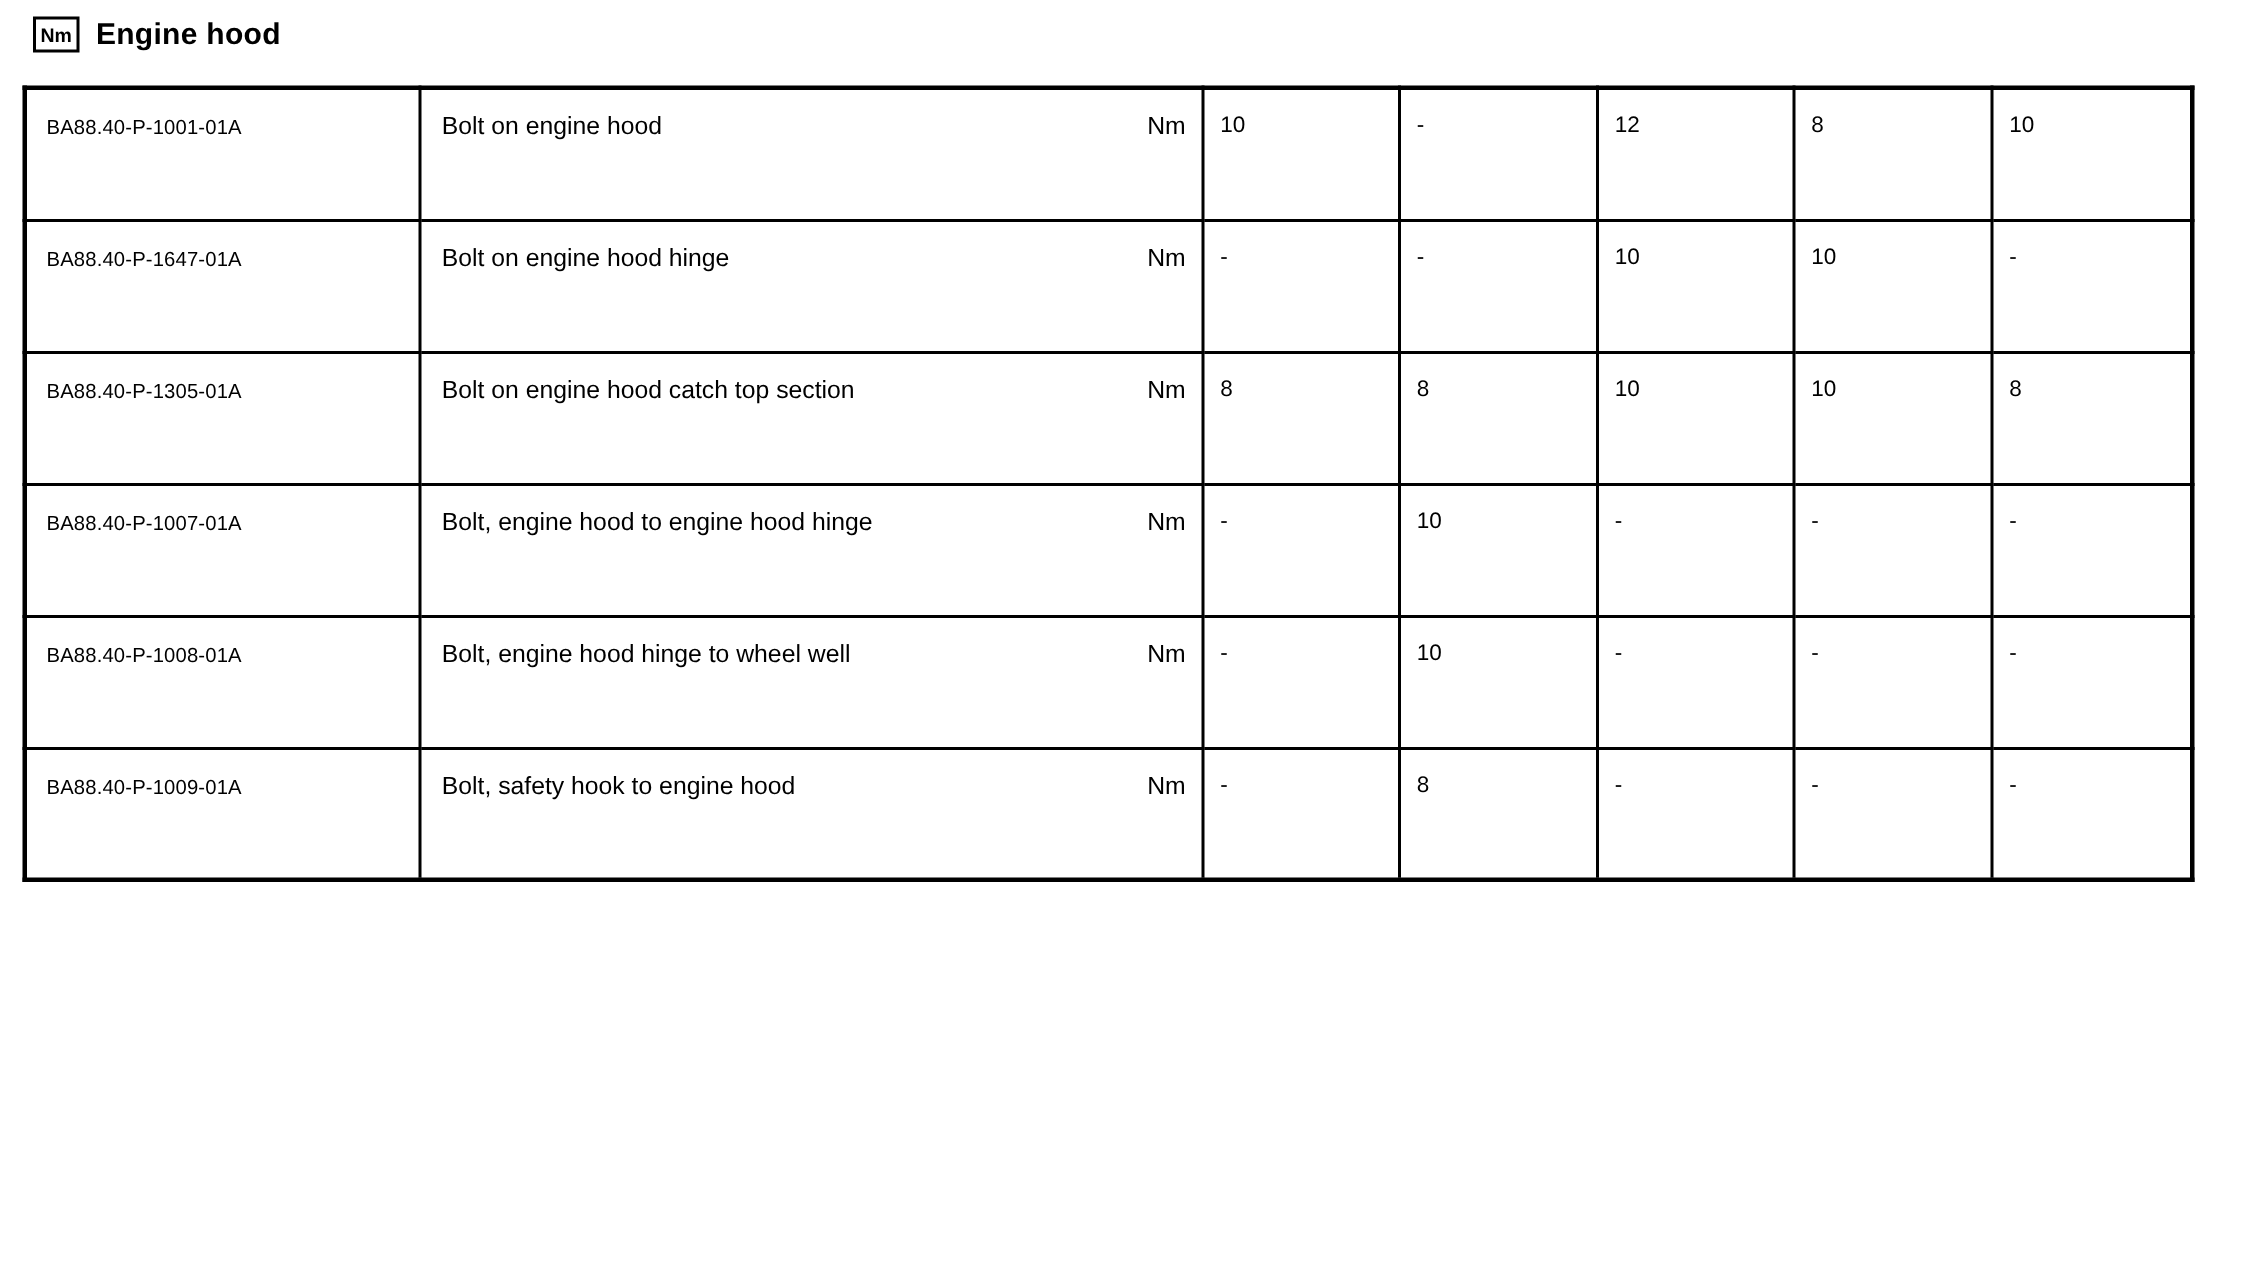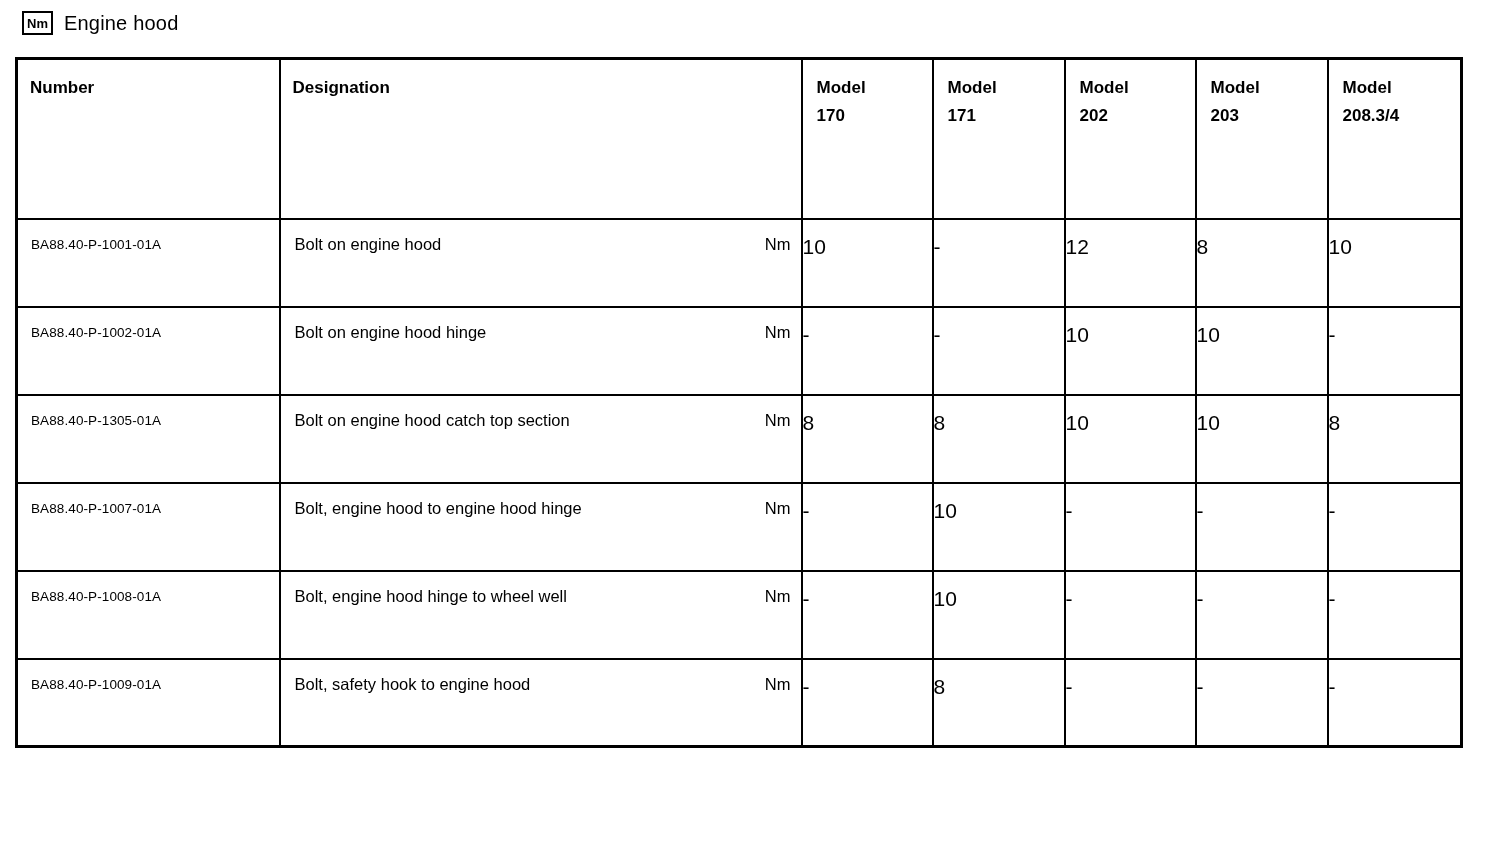--- a/index.html
+++ b/index.html
@@ -27,21 +27,21 @@
   .nm-box {
     display: inline-block;
     border: 2px solid #000;
     font-size: 13px;
     font-weight: bold;
     line-height: 1;
     padding: 4px 3px 3px 3px;
   }
   .doc-title {
     font-size: 20px;
-    font-weight: normal;
+    font-weight: bold;
     letter-spacing: 0.2px;
   }
   table.torque {
     border-collapse: collapse;
     table-layout: fixed;
     width: 1445px;
     margin: 20px 0 0 15px;
     border: 3px solid #000;
   }
   table.torque th, table.torque td {
@@ -70,22 +70,22 @@
   td.des {
     padding: 15px 10px 0 14px;
   }
   td.des .des-wrap {
     display: flex;
     justify-content: space-between;
     align-items: flex-start;
     font-size: 16.5px;
   }
   td.val {
-    font-size: 21px;
-    padding: 15px 6px 0 0;
+    font-size: 15px;
+    padding: 15px 6px 0 11px;
   }
 </style>
 </head>
 <body>
 
 <div class="page">
 
   <div class="doc-header">
     <span class="nm-box">Nm</span>
     <span class="doc-title">Engine hood</span>
@@ -95,52 +95,38 @@
     <colgroup>
       <col style="width:263px">
       <col style="width:522px">
       <col style="width:131px">
       <col style="width:132px">
       <col style="width:131px">
       <col style="width:132px">
       <col style="width:134px">
     </colgroup>
     <tbody>
-        <tr class="head-row">
-      <th class="col-h">Number</th>
-      <th class="col-h">Designation</th>
-      <th class="col-h model-h">Model
-170</th>
-      <th class="col-h model-h">Model
-171</th>
-      <th class="col-h model-h">Model
-202</th>
-      <th class="col-h model-h">Model
-203</th>
-      <th class="col-h model-h">Model
-208.3/4</th>
-    </tr>
 
     <tr class="data-row">
       <td class="num">BA88.40-P-1001-01A</td>
       <td class="des">
         <div class="des-wrap">
           <span>Bolt on engine hood</span>
           <span>Nm</span>
         </div>
       </td>
       <td class="val">10</td>
       <td class="val">-</td>
       <td class="val">12</td>
       <td class="val">8</td>
       <td class="val">10</td>
     </tr>
 
     <tr class="data-row">
-      <td class="num">BA88.40-P-1002-01A</td>
+      <td class="num">BA88.40-P-1647-01A</td>
       <td class="des">
         <div class="des-wrap">
           <span>Bolt on engine hood hinge</span>
           <span>Nm</span>
         </div>
       </td>
       <td class="val">-</td>
       <td class="val">-</td>
       <td class="val">10</td>
       <td class="val">10</td>

